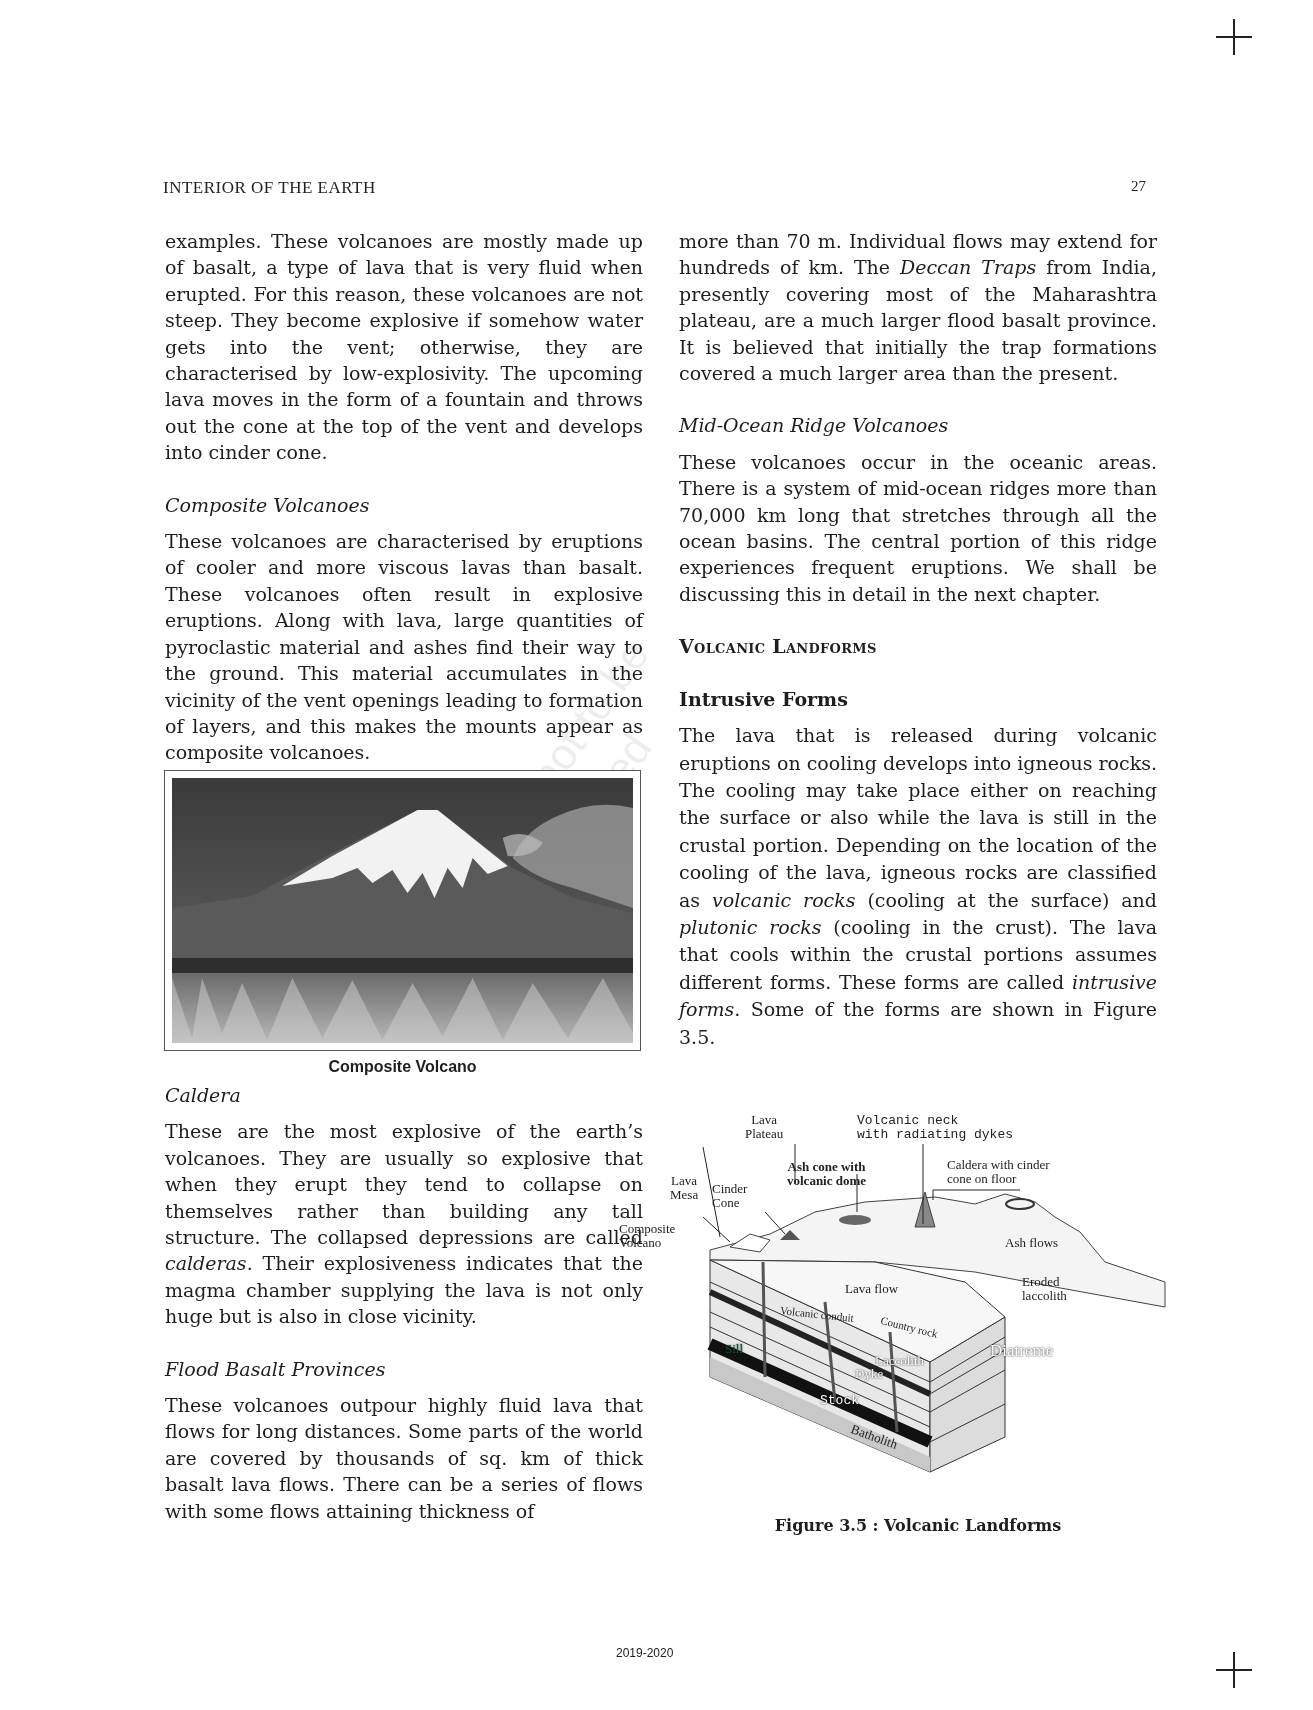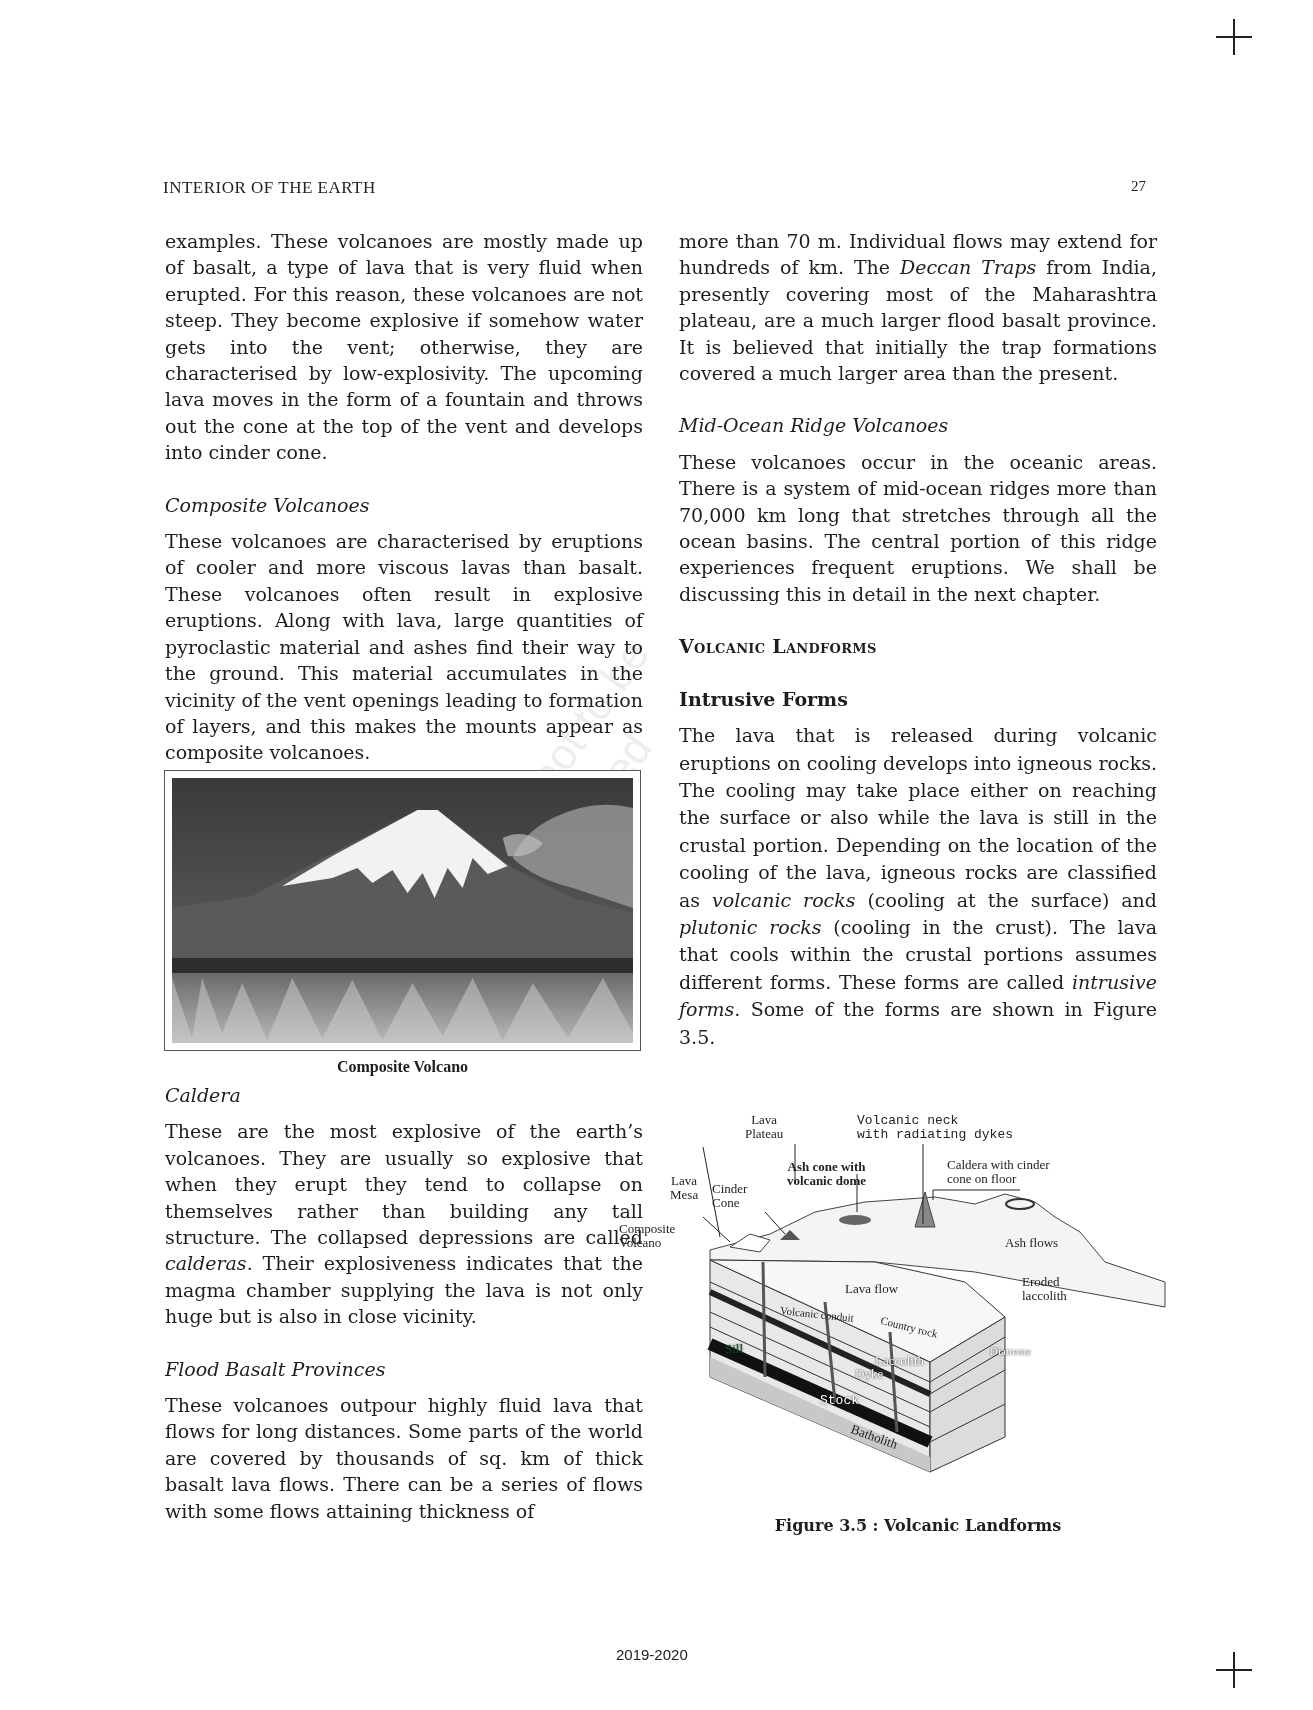--- a/index.html
+++ b/index.html
@@ -21,28 +21,28 @@
   .gap-m { height:26px; }
   .heading-sc { font-weight:bold; font-variant:small-caps; font-size:19px; margin:0; letter-spacing:0.3px; }
   .heading-b { font-weight:bold; font-size:19px; margin:0; }
   em { font-style:italic; }
 
   .photo-frame { position:absolute; left:164px; top:770px; width:477px; height:281px;
                  border:1.5px solid #555; background:#fff; box-sizing:border-box; }
   .photo { position:absolute; left:7px; top:7px; right:7px; bottom:7px; overflow:hidden; }
   .photo svg { width:100%; height:100%; display:block; }
   .photo-caption { position:absolute; top:1058px; left:164px; width:477px; text-align:center;
-                   font-weight:bold; font-size:16px; font-family:Liberation Serif, serif; }
+                   font-weight:bold; font-size:16px; font-family:Liberation Sans, sans-serif; }
 
   .diagram { position:absolute; left:675px; top:1112px; width:495px; height:370px; }
   .diagram svg { width:100%; height:100%; display:block; }
   .dlabel { position:absolute; font-family:"Liberation Serif", serif; font-size:13px; line-height:14px; color:#222; white-space:nowrap; }
   .figure-caption { position:absolute; top:1516px; left:679px; width:478px; text-align:center;
                     font-weight:bold; font-size:16px; }
-  .footer { position:absolute; top:1646px; left:616px; font-family:"Liberation Sans", sans-serif; font-size:15px; color:#222; }
+  .footer { position:absolute; top:1646px; left:616px; font-family:"Liberation Sans", sans-serif; font-size:12px; color:#222; }
   .watermark { position:absolute; left:420px; top:720px; width:420px; height:300px; pointer-events:none;
                transform:rotate(-55deg); transform-origin:center; color:rgba(0,0,0,0.07);
                font-family:"Liberation Sans", sans-serif; font-size:44px; line-height:56px; text-align:center; }
 </style>
 </head>
 <body>
 
 <div class="crop" style="left:1216px; top:19px;"></div>
 <div class="crop" style="left:1216px; top:1652px;"></div>
 
@@ -155,20 +155,20 @@
   <div class="dlabel" style="left:-5px; top:62px; text-align:center;"><span>Lava</span><br><span>Mesa</span></div>
   <div class="dlabel" style="left:37px; top:70px;"><span>Cinder</span><br><span>Cone</span></div>
   <div class="dlabel" style="left:-56px; top:110px;"><span>Composite</span><br><span>Volcano</span></div>
   <div class="dlabel" style="left:330px; top:124px;">Ash flows</div>
   <div class="dlabel" style="left:170px; top:170px;">Lava flow</div>
   <div class="dlabel" style="left:347px; top:163px;"><span>Eroded</span><br><span>laccolith</span></div>
   <div class="dlabel" style="left:105px; top:195px; font-size:11px; transform:rotate(6deg);">Volcanic conduit</div>
   <div class="dlabel" style="left:205px; top:208px; font-size:11px; transform:rotate(14deg);">Country rock</div>
   <div class="dlabel" style="left:50px; top:230px; color:#14532d; text-shadow:0 0 2px #000;">Sill</div>
   <div class="dlabel" style="left:200px; top:242px; color:#fff; text-shadow:0 0 2px #000;">Laccolith</div>
-  <div class="dlabel" style="left:315px; top:232px; color:#fff; text-shadow:0 0 2px #000; font-size:11px;">Diatreme</div>
+  <div class="dlabel" style="left:315px; top:232px; color:#fff; text-shadow:0 0 2px #000; font-size:17px;">Diatreme</div>
   <div class="dlabel" style="left:180px; top:255px; color:#fff; text-shadow:0 0 2px #000;">Dyke</div>
   <div class="dlabel" style="left:145px; top:282px; color:#fff; text-shadow:0 0 2px #000;font-family:Liberation Mono, monospace;">Stock</div>
   <div class="dlabel" style="left:175px; top:318px; transform:rotate(20deg);">Batholith</div>
 </div>
 <div class="figure-caption">Figure 3.5  : Volcanic Landforms</div>
 
 <div class="footer">2019-2020</div>
 
 </body></html>

